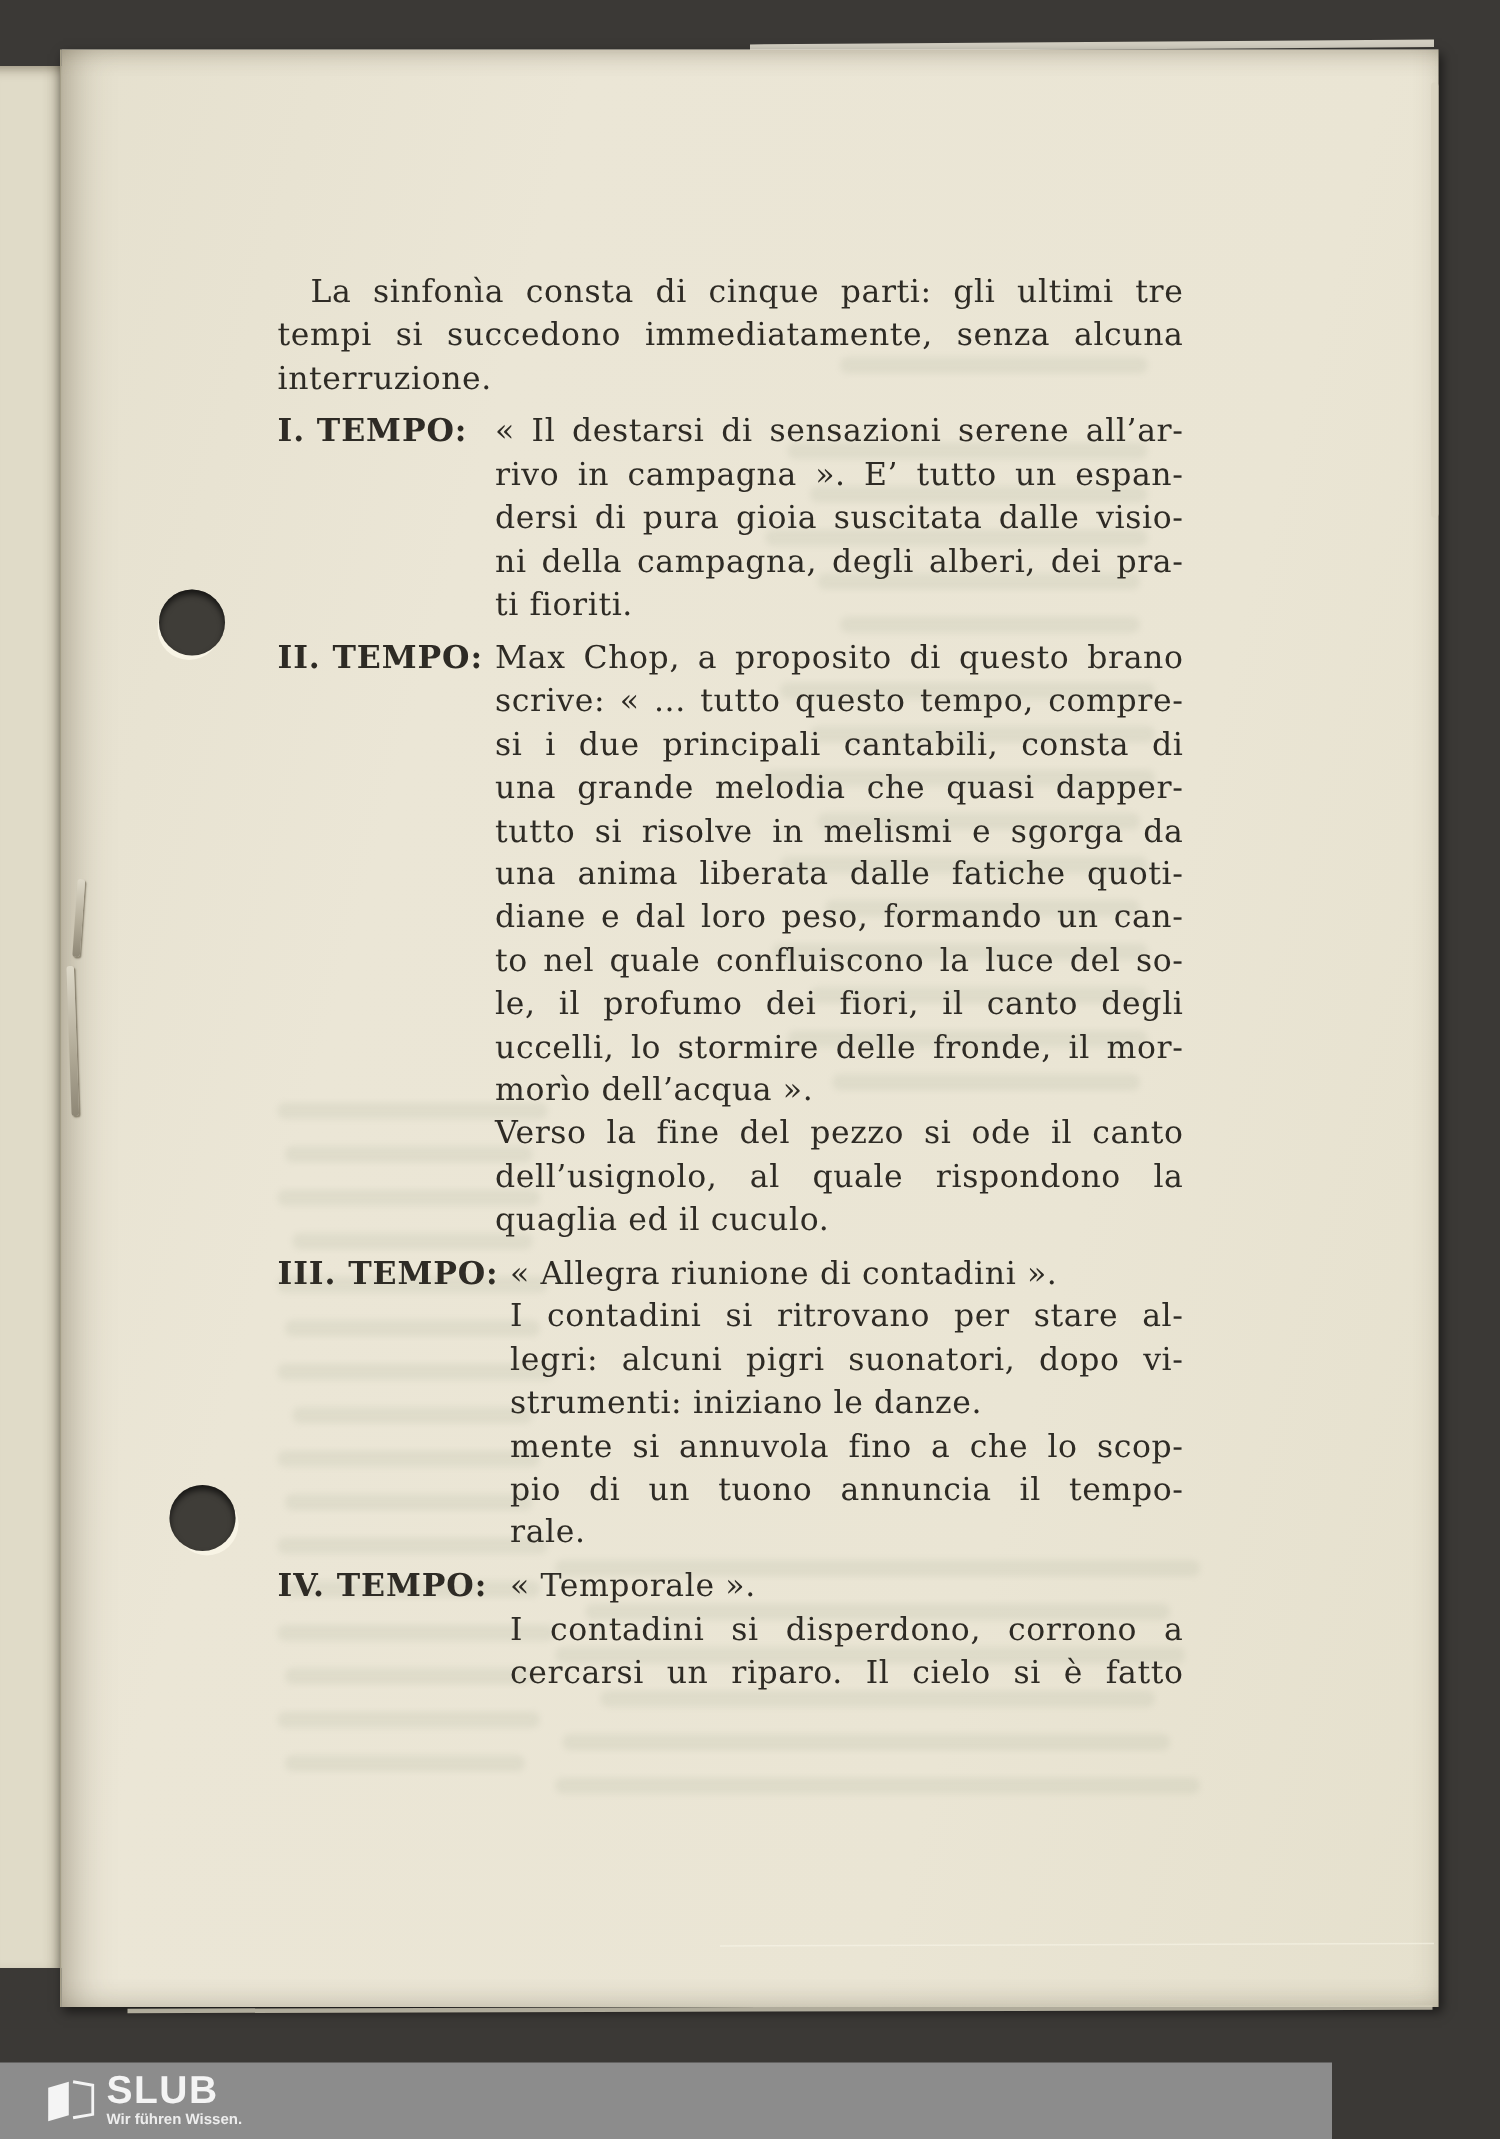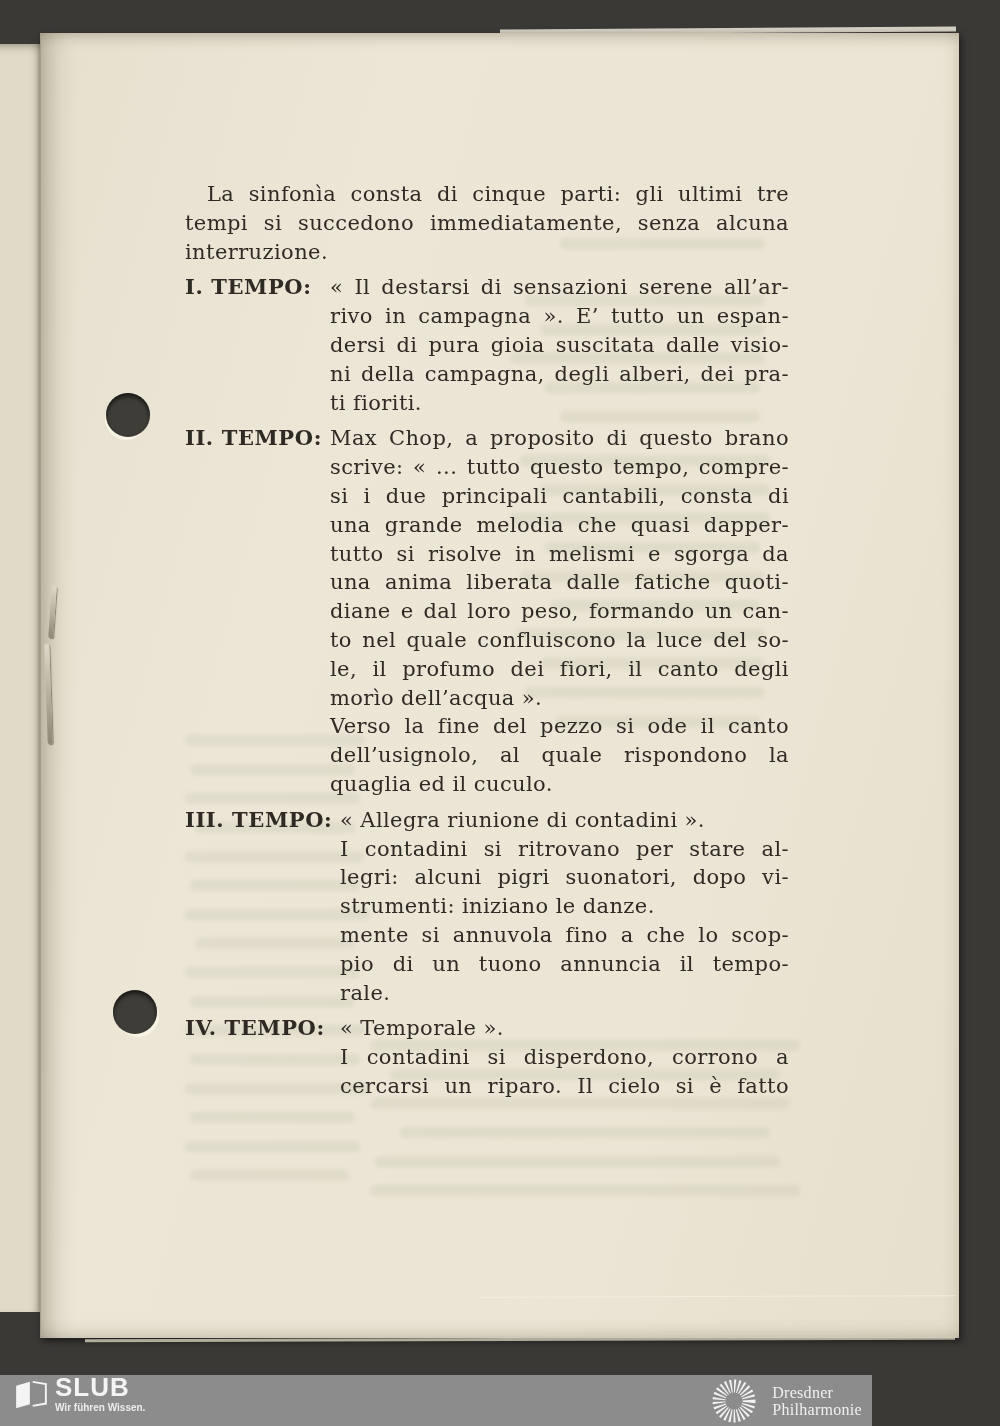--- a/index.html
+++ b/index.html
@@ -73,22 +73,22 @@
   .line.indent{text-indent:22px;}
   .section{display:flex;margin-top:7px;}
   .section .label{
     flex:none;width:145px;font-weight:bold;letter-spacing:.6px;
   }
   .section.wide .label{width:155px;}
   .section .content{flex:1;min-width:0;}
   
   .footer{
     position:absolute;left:0;bottom:0;width:872px;height:51px;
-    background:#8c8c8c;display:flex;align-items:flex-start;
-    font-family:"Liberation Sans",sans-serif;z-index:10;
+    background:#8c8c8c;display:flex;align-items:center;
+    font-family:"Liberation Sans",sans-serif;z-index:10;padding-left:16px;
   }
   .slub-lockup{display:flex;align-items:center;margin-left:15px;}
   .book-icon{width:32px;height:34px;display:inline-block;margin-right:8px;}
   .slub-text{display:flex;flex-direction:column;justify-content:center;}
   .slub-name{color:#f4f4f4;font-weight:bold;font-size:26px;line-height:24px;letter-spacing:1px;}
   .slub-tagline{color:#ededed;font-weight:bold;font-size:10px;line-height:15px;margin-top:1px;}
   .phil-lockup{position:absolute;right:10px;top:0;height:51px;display:flex;align-items:center;}
   .phil-text{
     font-family:"Liberation Serif",serif;color:#f0f0f0;
     font-size:16px;line-height:17px;margin-left:15px;letter-spacing:.3px;
@@ -171,20 +171,21 @@
           <div>
             <div class="line">Max Chop, a proposito di questo brano</div>
             <div class="line">scrive: « ... tutto questo tempo, compre-</div>
             <div class="line">si i due principali cantabili, consta di</div>
             <div class="line">una grande melodia che quasi dapper-</div>
             <div class="line">tutto si risolve in melismi e sgorga da</div>
             <div class="line">una anima liberata dalle fatiche quoti-</div>
             <div class="line">diane e dal loro peso, formando un can-</div>
             <div class="line">to nel quale confluiscono la luce del so-</div>
             <div class="line">le, il profumo dei fiori, il canto degli</div>
+            <div class="line">uccelli, lo stormire delle fronde, il mor-</div>
             <div class="line no-stretch">morìo dell’acqua ».</div>
           </div>
           <div>
             <div class="line">Verso la fine del pezzo si ode il canto</div>
             <div class="line">dell’usignolo, al quale rispondono la</div>
             <div class="line no-stretch">quaglia ed il cuculo.</div>
           </div>
         </div>
       </div>
       <div class="section wide">
@@ -232,24 +233,15 @@
         <svg viewBox="0 0 28 26" width="32" height="34">
           <path d="M1 5 L13 1.5 L13 21 L1 24.5 Z" fill="#f4f4f4"></path>
           <path d="M15.5 1.5 L27 3.5 L27 20.5 L15.5 22.5" fill="none" stroke="#f4f4f4" stroke-width="1.7"></path>
         </svg>
       </span>
       <span class="slub-text">
         <span class="slub-name">SLUB</span>
         <span class="slub-tagline">Wir führen Wissen.</span>
       </span>
     </div>
-    <div class="phil-lockup">
-      <svg width="46" height="46" viewBox="0 0 46 46">
-        <circle cx="23" cy="23" r="15" fill="none" stroke="#f2f2f2" stroke-width="13" stroke-dasharray="1.6,2.1"></circle>
-      </svg>
-      <span class="phil-text">
-        <span>Dresdner</span><br>
-        <span>Philharmonie</span>
-      </span>
-    </div>
   </div>
 
 </div>
 
 </body></html>

